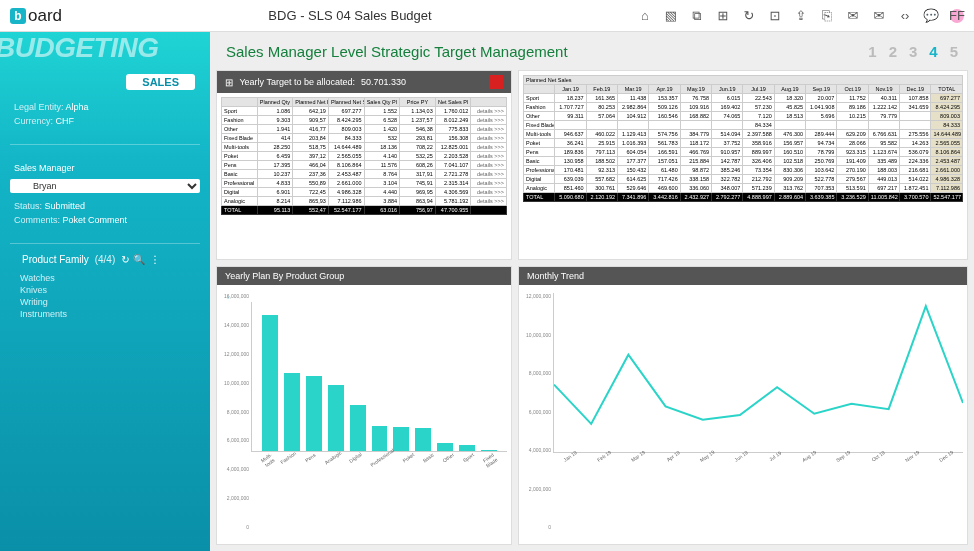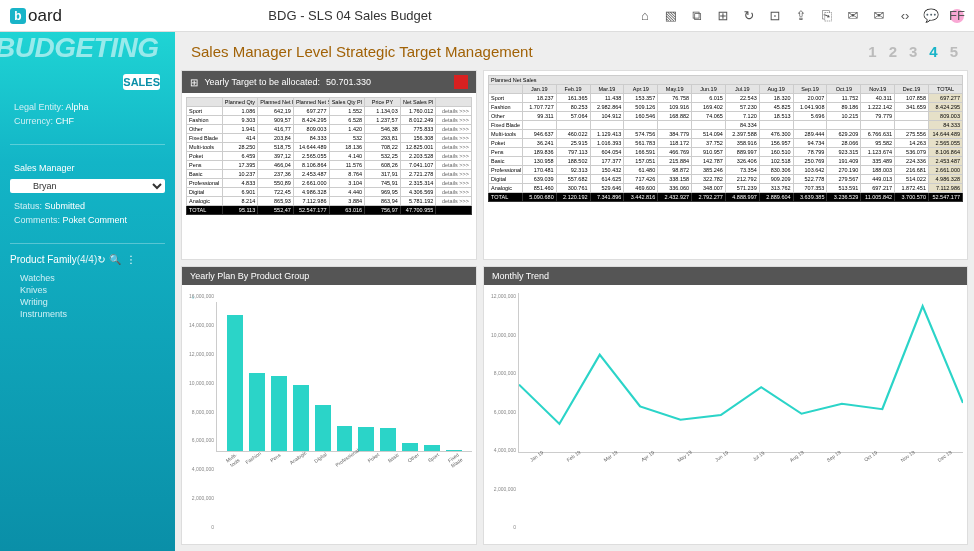--- a/index.html
+++ b/index.html
@@ -5,37 +5,37 @@
 *{box-sizing:border-box;margin:0;padding:0;font-family:Arial,Helvetica,sans-serif}
 body{background:#f5f5f5;width:974px;height:551px;overflow:hidden;font-size:10px}
 .topbar{height:32px;background:#fff;display:flex;align-items:center;padding:0 10px;border-bottom:1px solid #ddd}
 .logo{display:flex;align-items:center;gap:2px;font-size:17px;font-weight:400;color:#222}
 .logo-b{width:16px;height:16px;background:#18b4c8;border-radius:3px;display:inline-flex;align-items:center;justify-content:center;color:#fff;font-weight:bold;font-size:12px}
 .app-title{flex:1;text-align:center;font-size:13px;color:#333}
 .top-icons{display:flex;gap:12px;align-items:center}
 .top-icons span{width:14px;height:14px;display:inline-flex;align-items:center;justify-content:center;color:#555;cursor:pointer;font-size:13px}
 .avatar{width:18px;height:18px;border-radius:50%;background:#f9a8d4;color:#fff;display:inline-flex;align-items:center;justify-content:center;font-size:8px}
 .layout{display:flex;height:519px}
-.sidebar{width:175px;background:linear-gradient(180deg,#1fd4d4 0%,#13b5c7 25%,#0a8fa8 100%);color:#fff;position:relative;overflow:hidden}
+.sidebar{width:210px;background:linear-gradient(180deg,#1fd4d4 0%,#13b5c7 25%,#0a8fa8 100%);color:#fff;position:relative;overflow:hidden}
 .sidebar-watermark{position:absolute;top:0;left:-5px;font-size:28px;font-weight:bold;color:rgba(255,255,255,0.55);font-style:italic;letter-spacing:-0.5px}
 .sidebar-content{position:relative;z-index:2;padding-top:42px}
-.sales-tag{background:#fff;color:#0a8fa8;font-size:11px;font-weight:bold;padding:2px 0;border-radius:3px;display:inline-block;float:right;margin-right:15px}
+.sales-tag{background:#fff;color:#0a8fa8;font-size:11px;font-weight:bold;padding:2px 16px;border-radius:3px;display:inline-block;float:right;margin-right:15px}
 .side-block{clear:both;padding:8px 10px;font-size:9px}
 .side-row{margin:4px 4px}
 .side-label{color:#cfeff5}
 .side-select{width:100%;background:#fff;color:#333;font-size:9px;padding:1px 19px;border:none;margin-top:2px;border-radius:2px}
 .side-divider{height:1px;background:rgba(255,255,255,0.3);margin:6px 10px}
-.pf-header{display:flex;align-items:center;padding:4px 10px;font-size:10px}
+.pf-header{display:flex;align-items:center;gap:6px;padding:4px 22px;font-size:10px}
 .pf-count{font-size:10px;opacity:0.85}
 .pf-icons{display:flex;gap:4px;font-size:10px}
 .pf-items{padding:2px 20px;font-size:9px;color:#cfeff5}
 .pf-items div{margin:2px 0}
 .main{flex:1;background:#eee;display:flex;flex-direction:column}
 .page-header{height:38px;display:flex;align-items:center;padding:0 16px;justify-content:space-between}
-.page-title{font-size:15px;color:#a16207;font-weight:500}
+.page-title{font-size:15px;color:#15803d;font-weight:500}
 .steps{display:flex;gap:12px;font-size:15px;color:#bbb;font-weight:bold}
 .steps .active{color:#18b4c8}
 .panels{flex:1;display:grid;grid-template-columns:296px 1fr;grid-template-rows:190px 1fr;gap:6px;padding:0 6px 6px 6px}
 .panel{background:#fff;display:flex;flex-direction:column;border:1px solid #ddd}
 .panel-header{background:#555;color:#fff;font-size:9px;padding:4px 8px;display:flex;align-items:center;gap:6px}
 .red-box{width:14px;height:14px;background:#d82020;margin-left:auto}
 .allocation-icon{font-size:10px}
 .table-wrap{flex:1;overflow:hidden;padding:4px}
 table{width:100%;border-collapse:collapse;font-size:5.5px;table-layout:fixed}
 th,td{border:1px solid #ccc;padding:1px 2px;text-align:right;overflow:hidden;white-space:nowrap}

